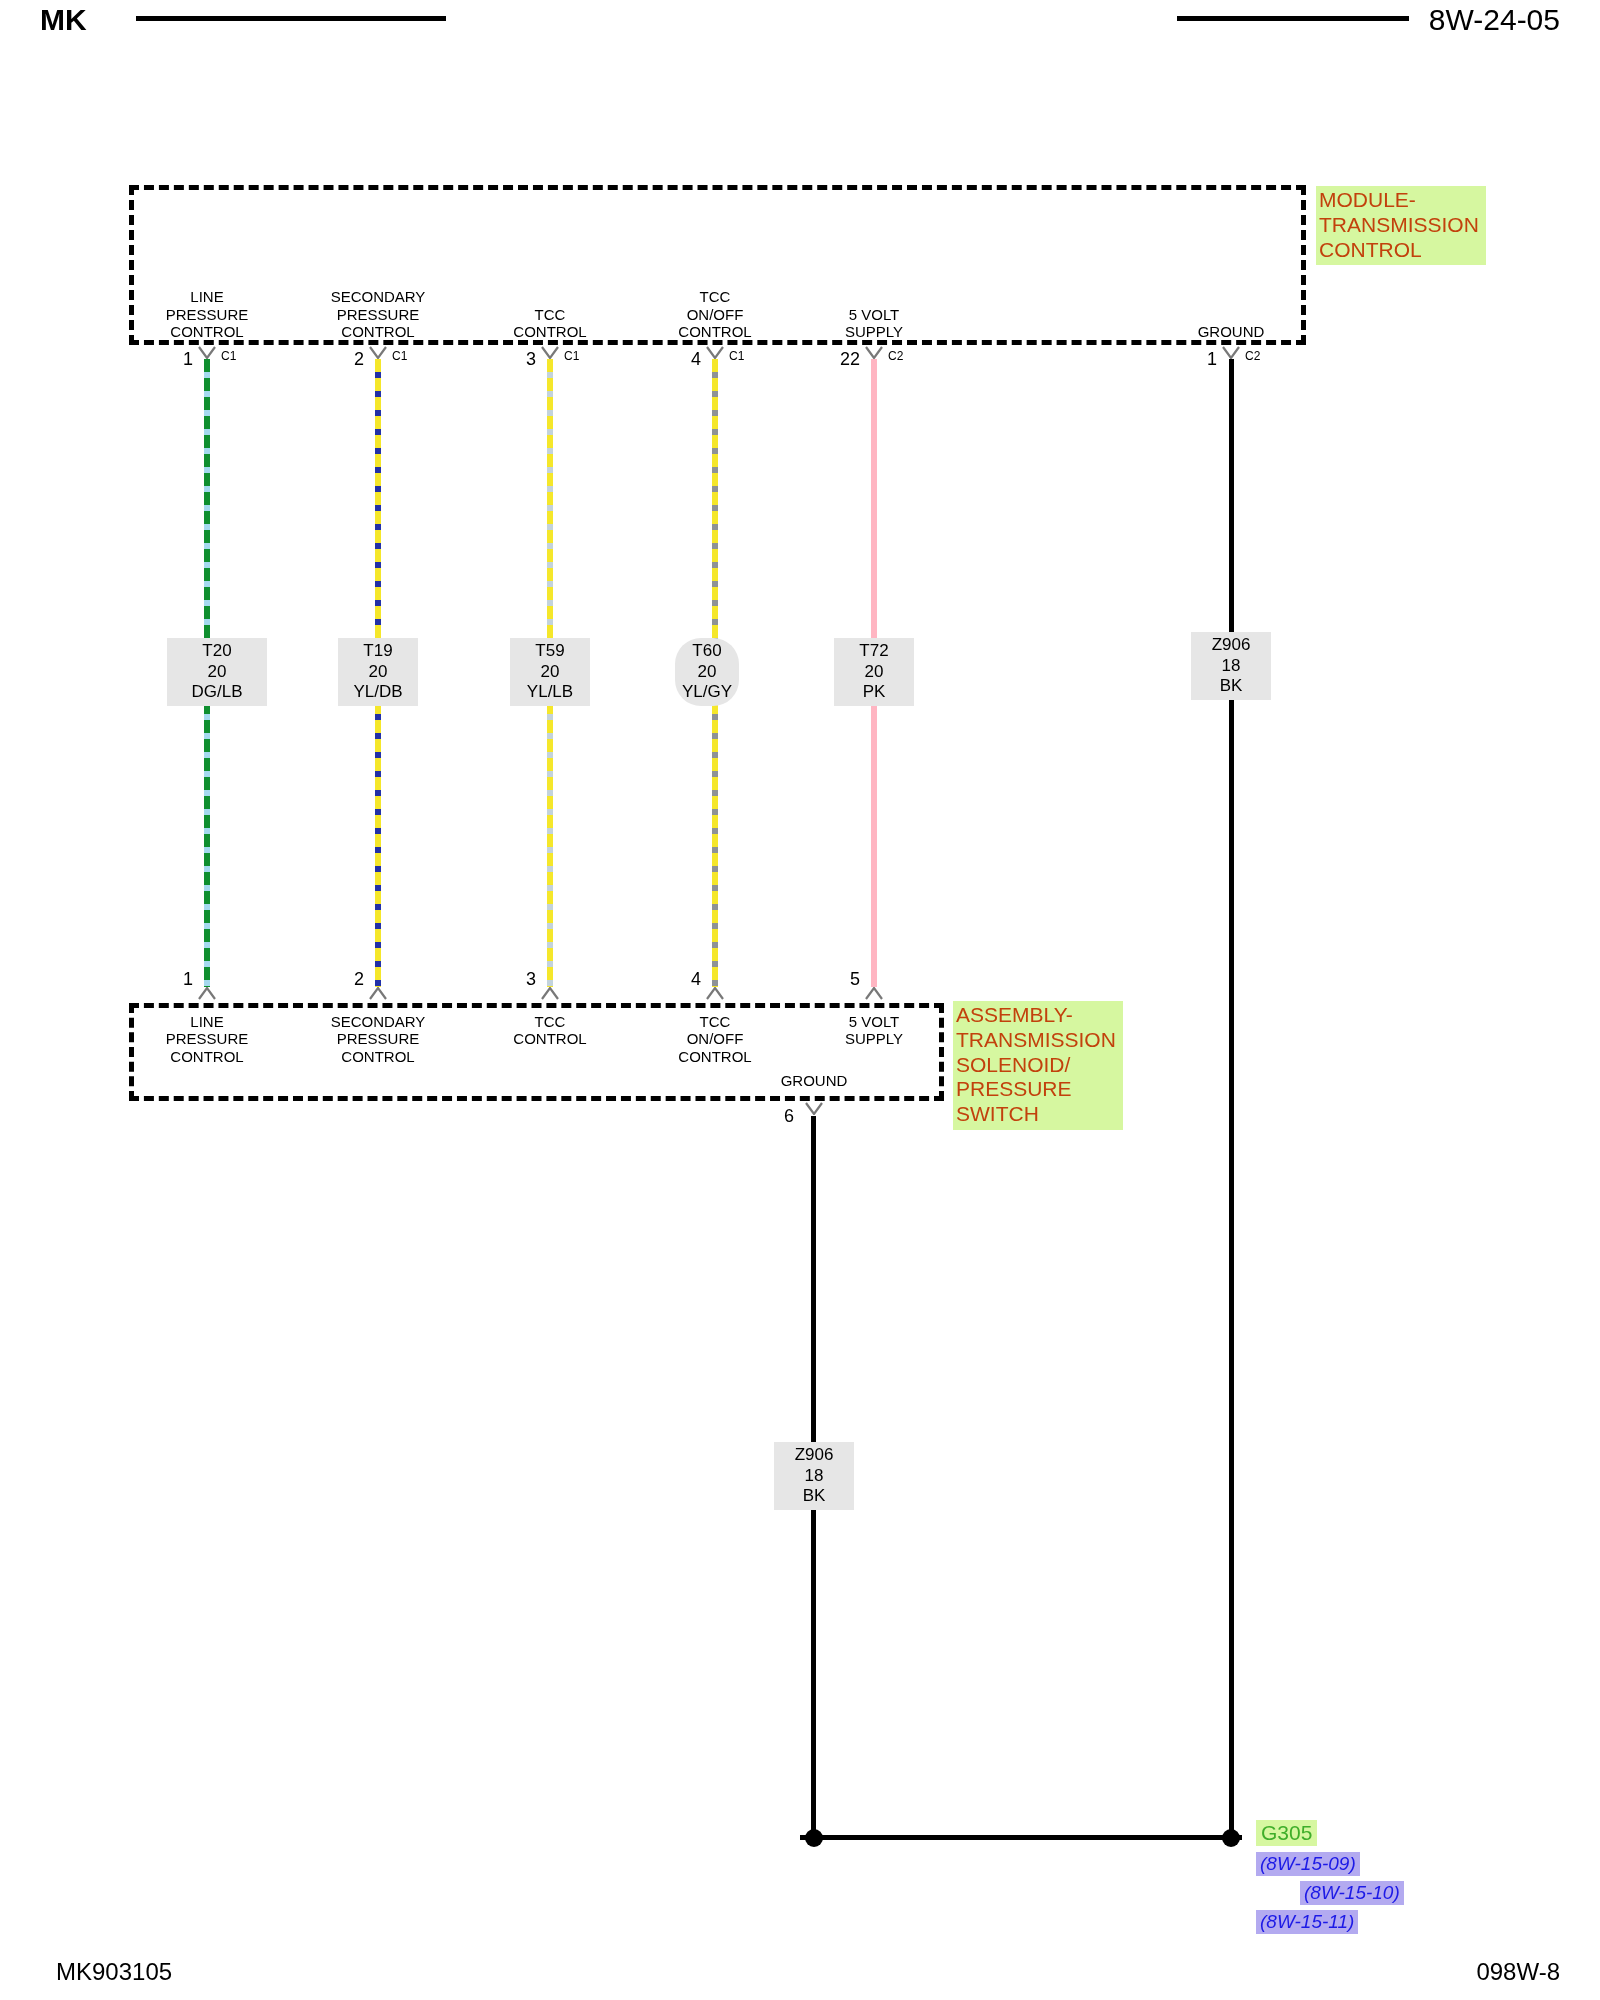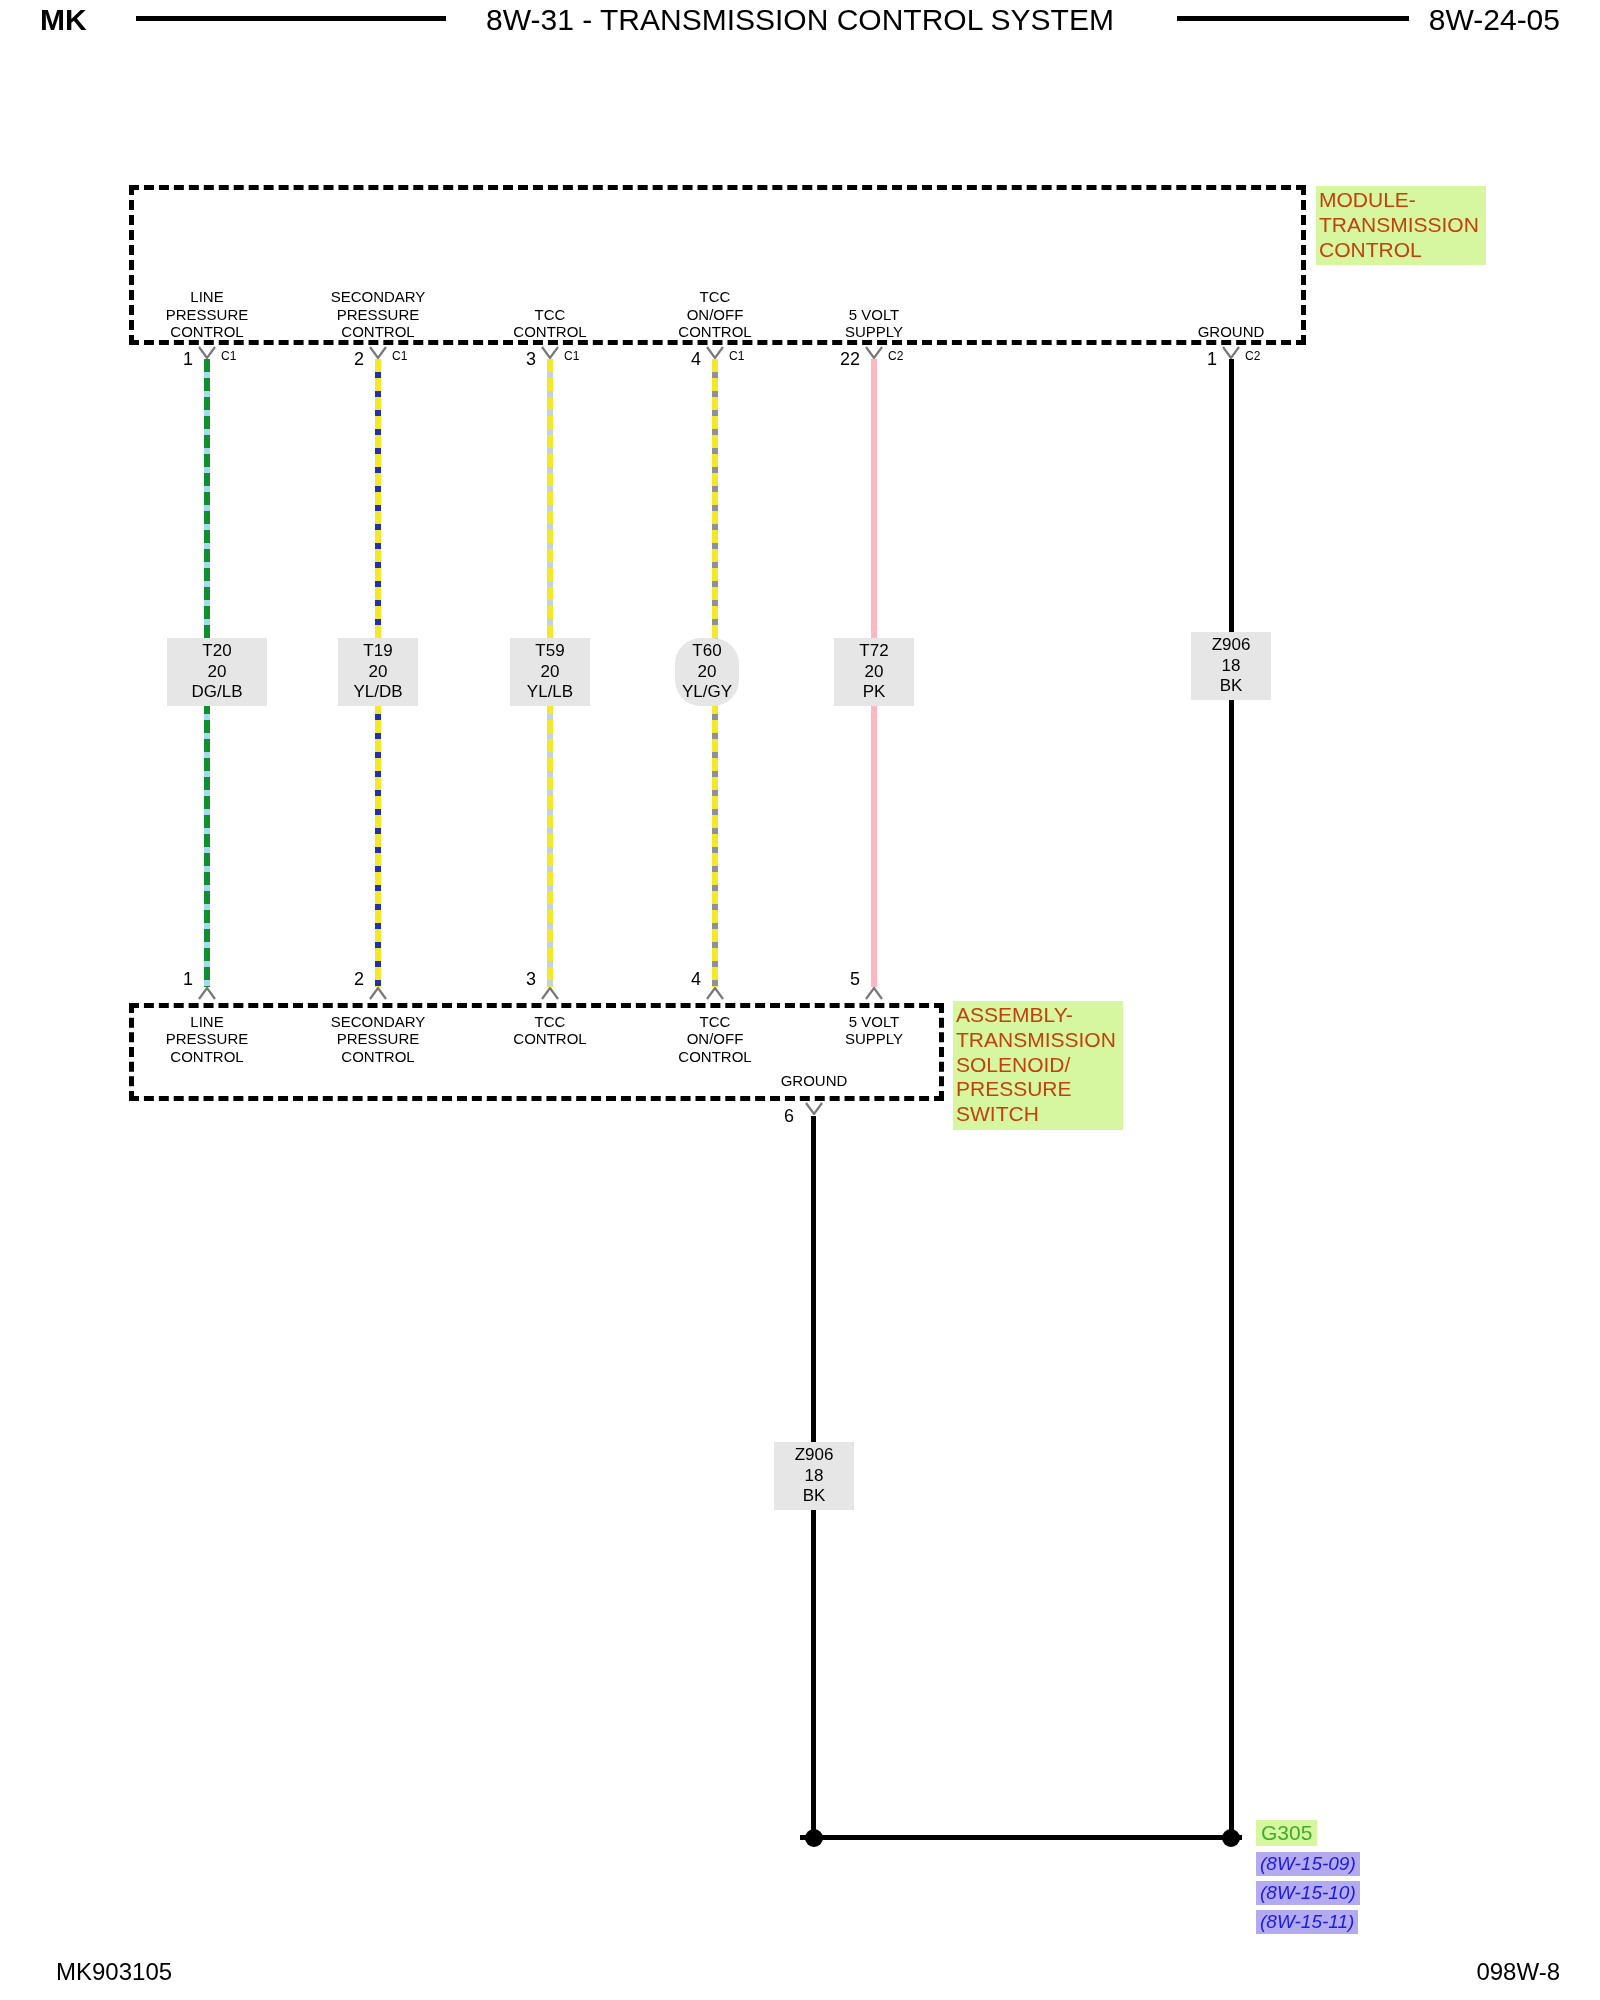--- a/index.html
+++ b/index.html
@@ -31,21 +31,20 @@
   .gref{display:inline-block;background:#b3aaf0;color:#1d1ae6;font-size:19px;padding:1px 4px;margin-bottom:5px;}
   .ftr{font-size:24px;}
 </style>
 </head>
 <body>
 
 <div class="page">
 
   <div class="abs hdr" style="left:40px;top:3px;font-weight:bold;">MK</div>
   <div class="abs rule" style="left:136px;top:16px;width:310px;"></div>
-  <div class="abs hdr" style="left:450px;top:3px;width:700px;text-align:center;">8W-31 - TRANSMISSION CONTROL SYSTEM</div>
   <div class="abs rule" style="left:1177px;top:16px;width:232px;"></div>
   <div class="abs hdr" style="left:1400px;top:3px;width:160px;text-align:right;">8W-24-05</div>
 
   <div class="dashbox" style="left:129px;top:185px;width:1177px;height:160px;"></div>
   <div class="abs" style="left:1316px;top:186px;">
     <span class="hl-label">MODULE-
 TRANSMISSION
 CONTROL</span>
   </div>
 
@@ -200,20 +199,20 @@
 
   <div class="abs" style="left:800px;top:1835px;width:442px;height:5px;background:#000;z-index:2;"></div>
   <div class="dot" style="left:805px;top:1829px;"></div>
   <div class="dot" style="left:1222px;top:1829px;"></div>
 
   <div class="abs" style="left:1256px;top:1820px;">
     <span class="g305">G305</span>
   </div>
   <div class="abs" style="left:1256px;top:1852px;font-style:italic;">
     <span class="gref" style="display:block;width:fit-content;">(8W-15-09)</span>
-    <span class="gref" style="display:block;width:fit-content;">(8W-15-10)</span>
+    <span class="gref" style="display:block;width:fit-content;margin-left:44px;">(8W-15-10)</span>
     <span class="gref" style="display:block;width:fit-content;">(8W-15-11)</span>
   </div>
 
   <div class="abs ftr" style="left:56px;top:1958px;">MK903105</div>
   <div class="abs ftr" style="left:1400px;top:1958px;width:160px;text-align:right;">098W-8</div>
 
 </div>
 
 </body></html>

